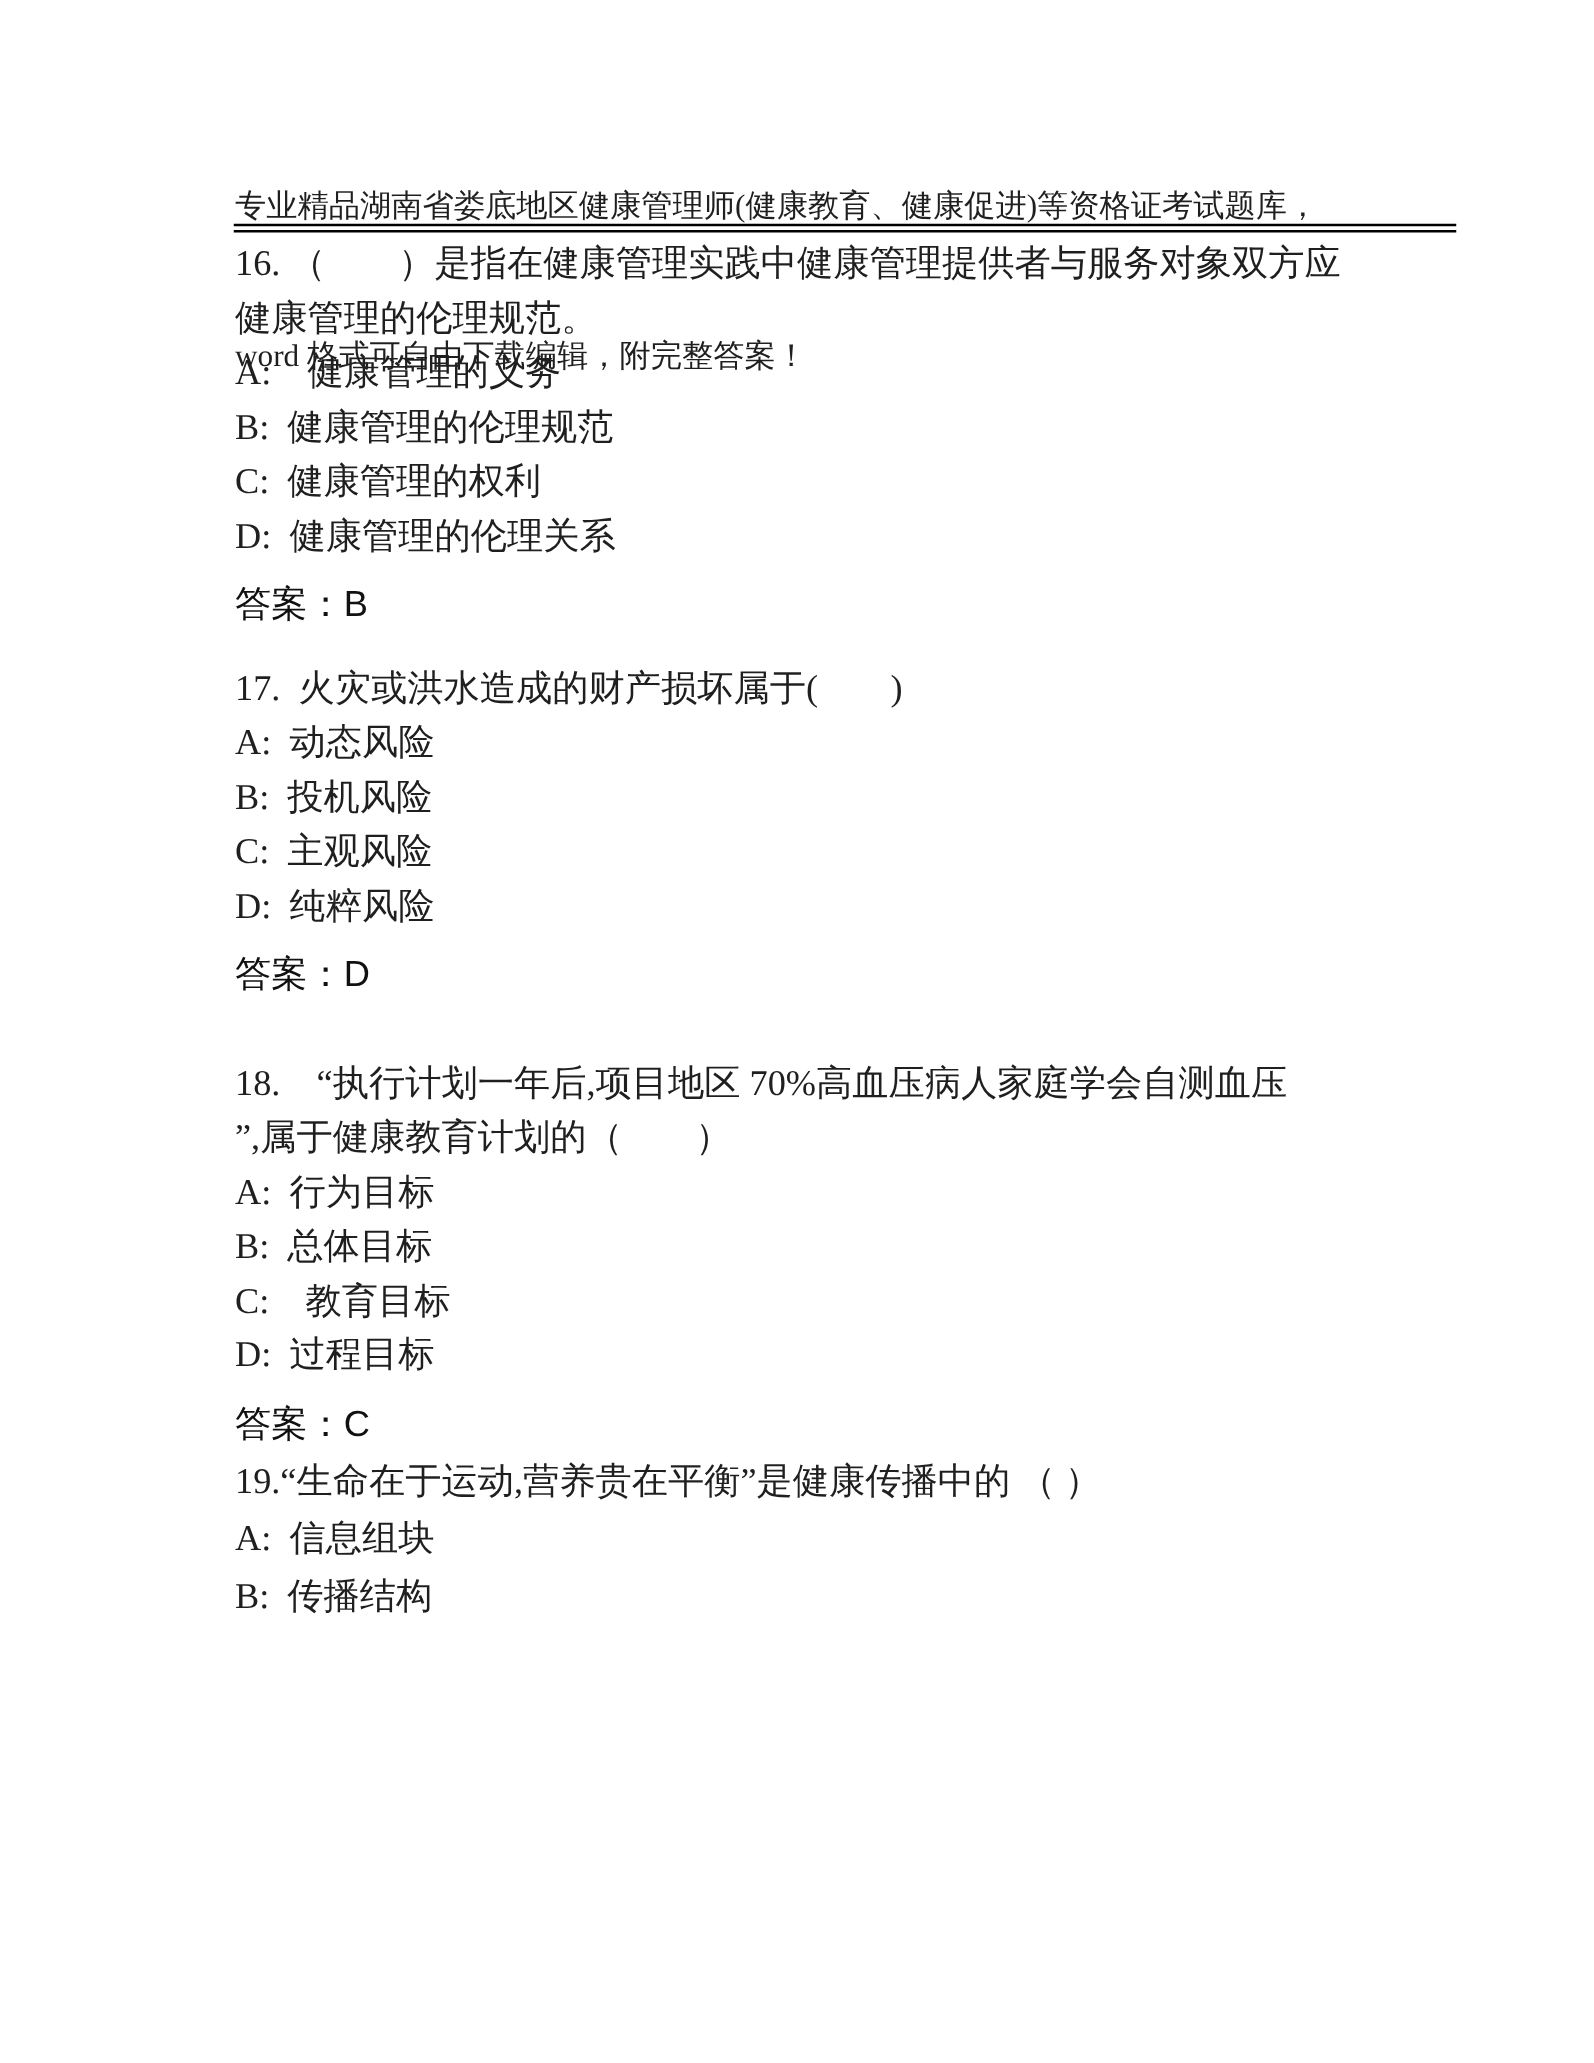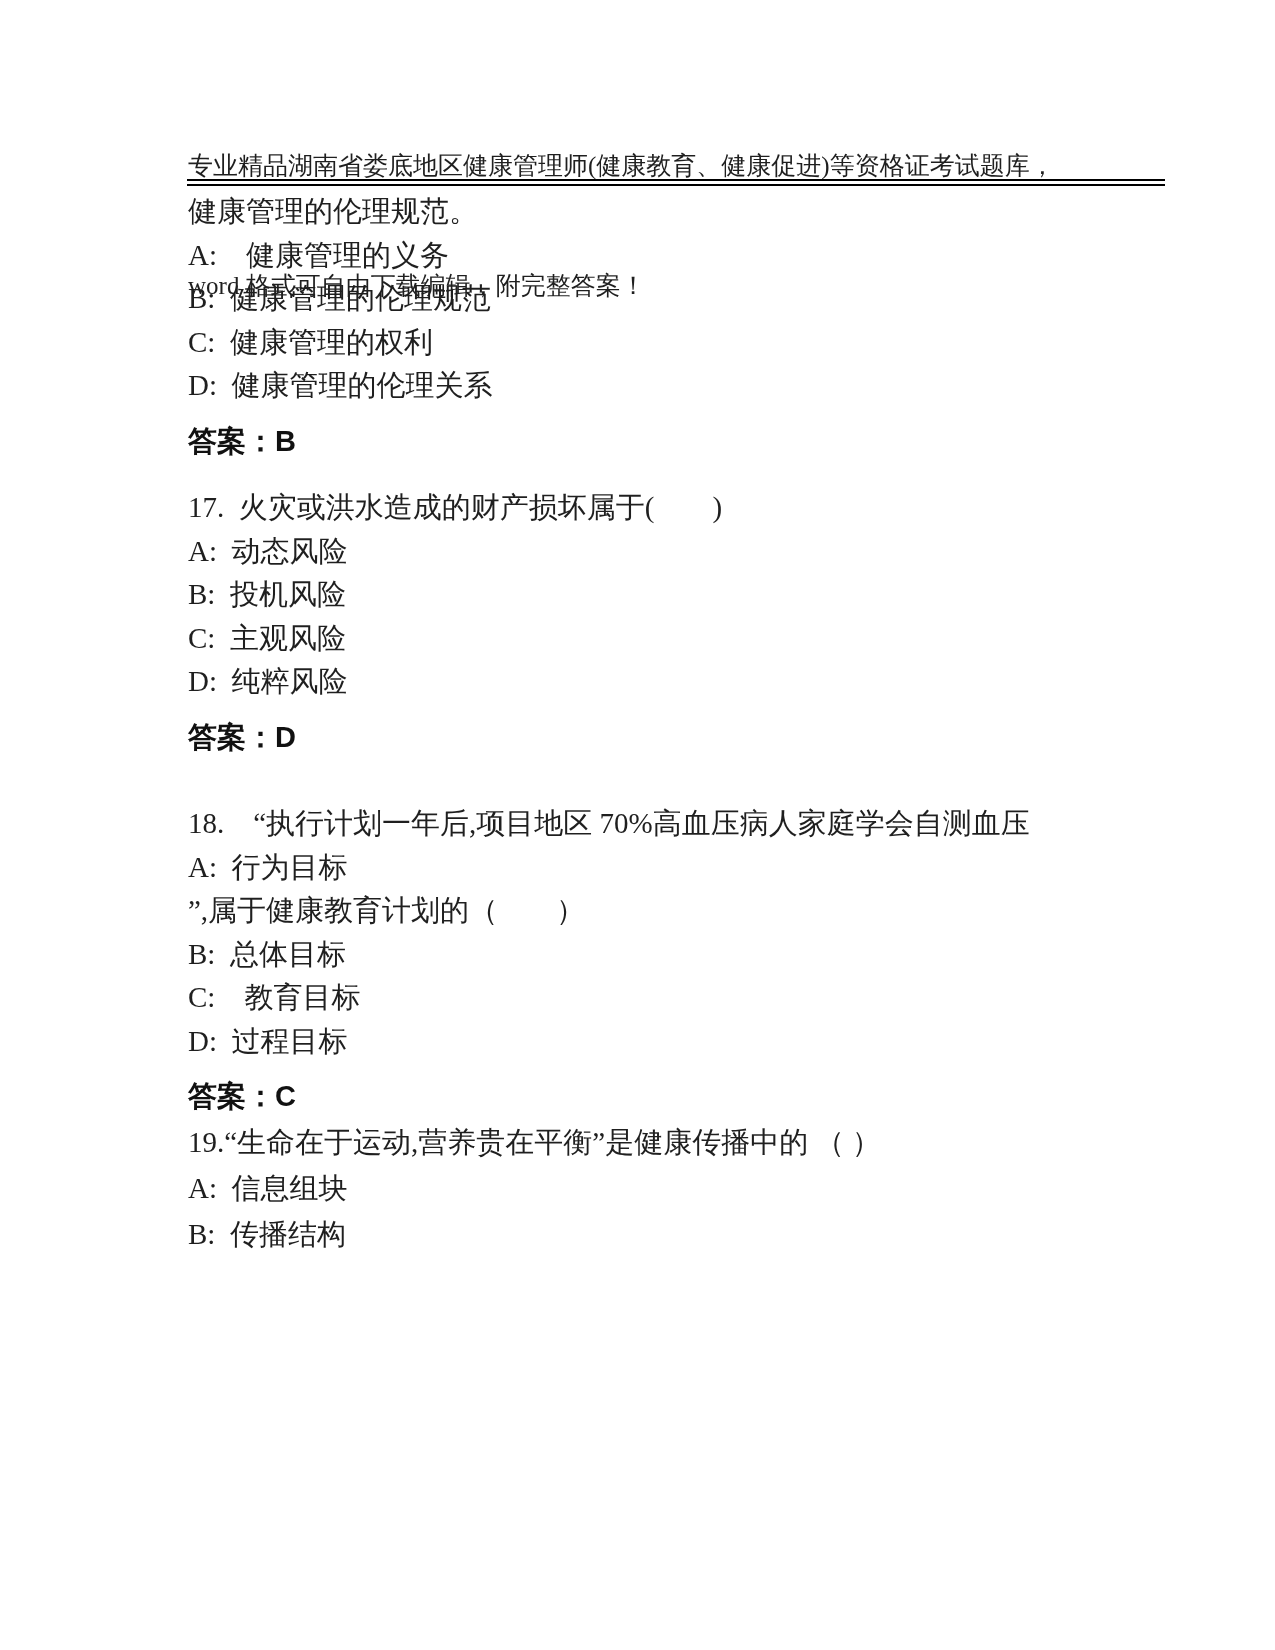--- a/index.html
+++ b/index.html
@@ -42,21 +42,21 @@
   .q18 { margin-top: 43px; }
   .q19 { }
   .qline {
     font-size: 29px;
     line-height: 43.5px;
     white-space: pre;
   }
   .q19 .qline { line-height: 46px; }
   .answer-line {
     font-family: "Liberation Sans", "DejaVu Sans", sans-serif;
-    font-weight: 700;
+    font-weight: 400;
     font-size: 29px;
     line-height: 43.5px;
     margin-top: 12px;
     color: #111111;
     white-space: pre;
   }
 </style>
 </head>
 <body>
 
@@ -65,41 +65,42 @@
   <div class="doc-header">
     <div>专业精品湖南省娄底地区健康管理师(健康教育、健康促进)等资格证考试题库，</div>
     <div>word 格式可自由下载编辑，附完整答案！</div>
   </div>
 
   <div class="divider"></div>
 
   <div class="doc-body">
 
     <section class="question q16">
+      <div class="qline">16. （　　）是指在健康管理实践中健康管理提供者与服务对象双方应</div>
       <div class="qline">健康管理的伦理规范。</div>
       <div class="qline">A:    健康管理的义务</div>
       <div class="qline">B:  健康管理的伦理规范</div>
       <div class="qline">C:  健康管理的权利</div>
       <div class="qline">D:  健康管理的伦理关系</div>
       <div class="answer-line">答案：B</div>
     </section>
 
     <section class="question q17">
       <div class="qline">17.  火灾或洪水造成的财产损坏属于(　　)</div>
       <div class="qline">A:  动态风险</div>
       <div class="qline">B:  投机风险</div>
       <div class="qline">C:  主观风险</div>
       <div class="qline">D:  纯粹风险</div>
       <div class="answer-line">答案：D</div>
     </section>
 
     <section class="question q18">
       <div class="qline">18.    “执行计划一年后,项目地区 70%高血压病人家庭学会自测血压</div>
+      <div class="qline">”,属于健康教育计划的（　　）</div>
       <div class="qline">A:  行为目标</div>
-      <div class="qline">”,属于健康教育计划的（　　）</div>
       <div class="qline">B:  总体目标</div>
       <div class="qline">C:    教育目标</div>
       <div class="qline">D:  过程目标</div>
       <div class="answer-line">答案：C</div>
     </section>
 
     <section class="question q19">
       <div class="qline">19.“生命在于运动,营养贵在平衡”是健康传播中的 （ ）</div>
       <div class="qline">A:  信息组块</div>
       <div class="qline">B:  传播结构</div>

